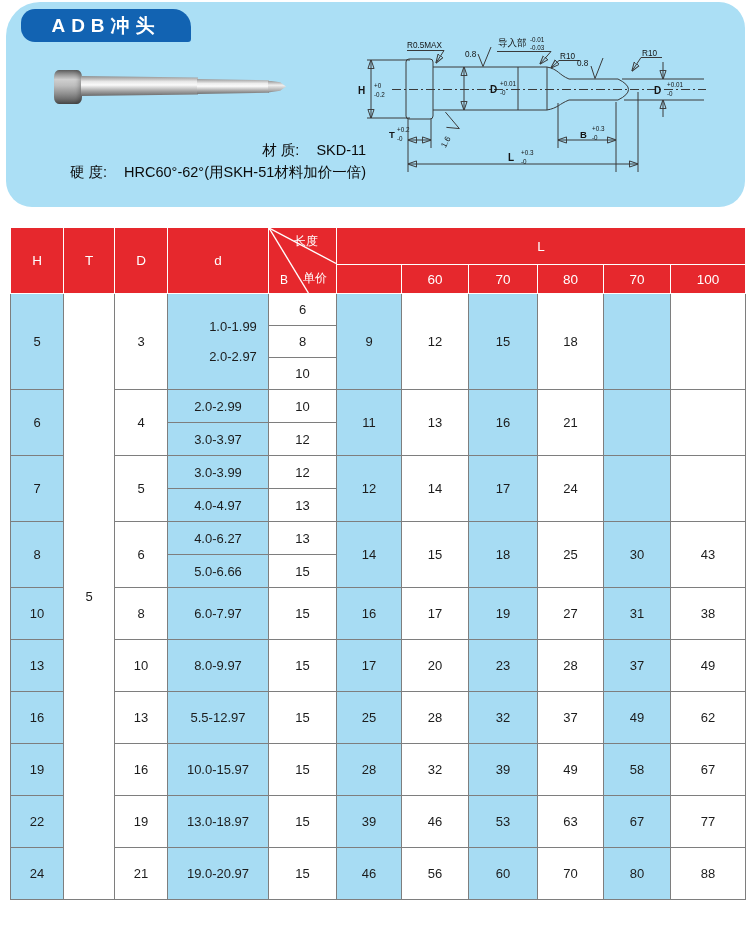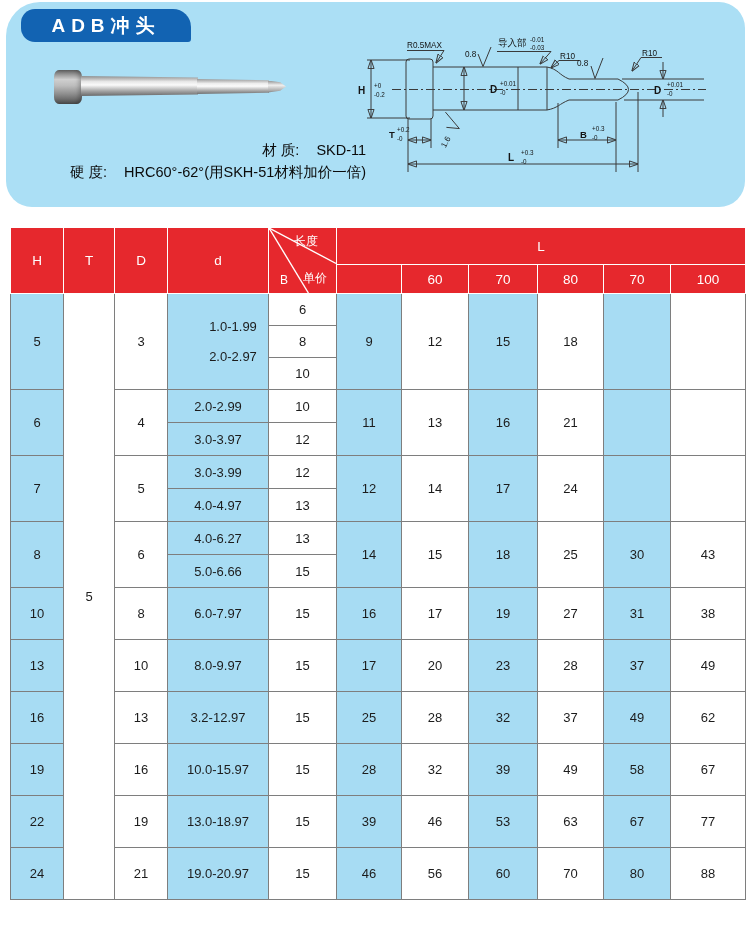--- a/index.html
+++ b/index.html
@@ -320,21 +320,21 @@
         <td class="c-blue">17</td>
         <td class="c-white">20</td>
         <td class="c-blue">23</td>
         <td class="c-white">28</td>
         <td class="c-blue">37</td>
         <td class="c-white">49</td>
       </tr>
       <tr style="height: 52px;">
         <td class="c-blue">16</td>
         <td class="c-white">13</td>
-        <td class="c-blue">3.2-12.97</td>
+        <td class="c-blue">5.5-12.97</td>
         <td class="c-white">15</td>
         <td class="c-blue">25</td>
         <td class="c-white">28</td>
         <td class="c-blue">32</td>
         <td class="c-white">37</td>
         <td class="c-blue">49</td>
         <td class="c-white">62</td>
       </tr>
       <tr style="height: 52px;">
         <td class="c-blue">19</td>

